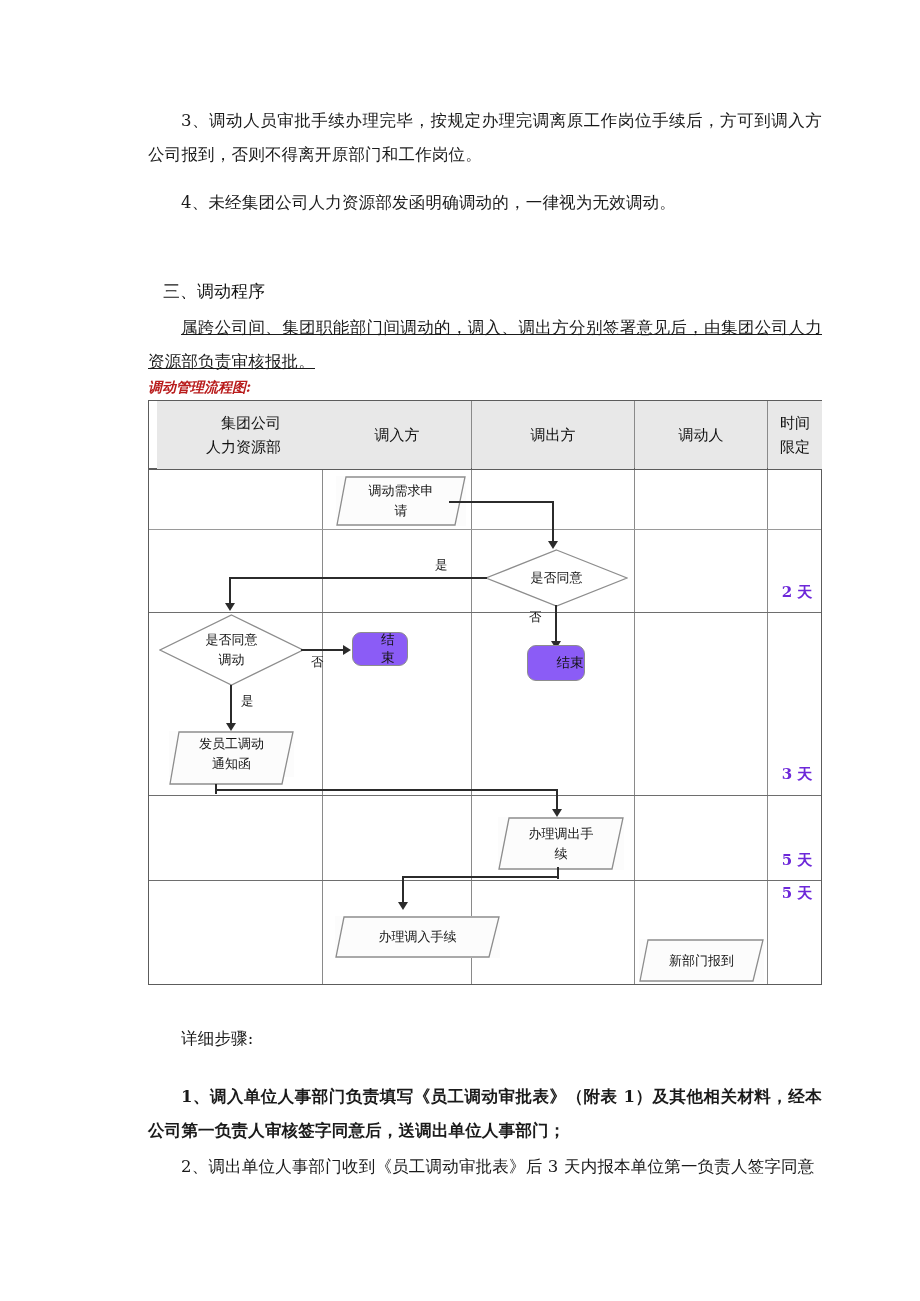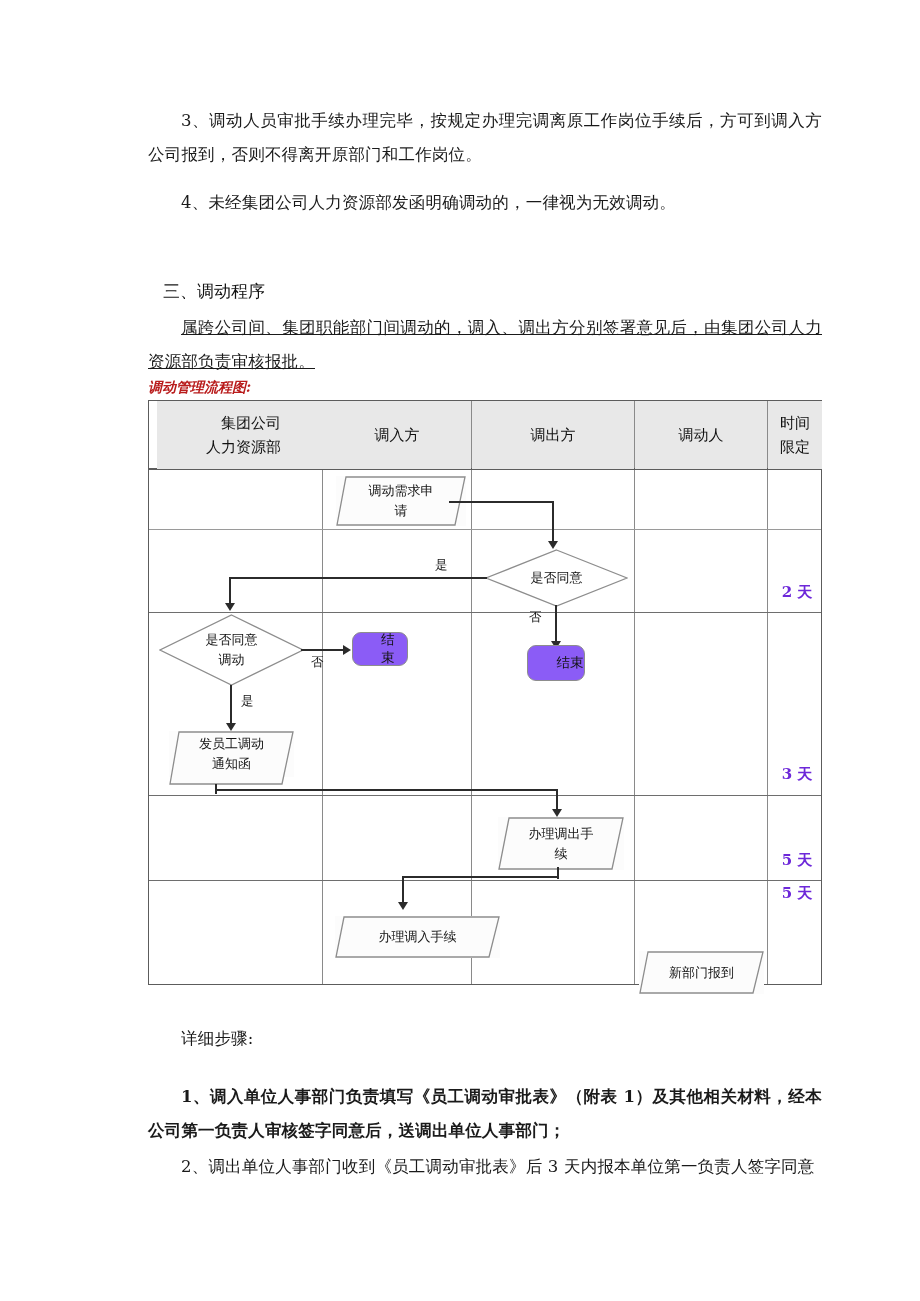--- a/index.html
+++ b/index.html
@@ -296,21 +296,21 @@
     <div class="conn v" style="left:253px; top:475px; height:30px;"></div>
     <div class="arrow-d" style="left:249px; top:501px;"></div>
 
     <div class="shape trap" style="left:186px; top:508px; width:165px; height:42px;margin-top:7px;">
       <svg width="165" height="42" viewBox="0 0 165 42">
         <polygon points="9,1 164,1 154,41 1,41" fill="#fcfcfc" stroke="#8d8d8d" stroke-width="1.3"></polygon>
       </svg>
       <div class="lbl">办理调入手续</div>
     </div>
 
-    <div class="shape trap" style="left:490px; top:538px; width:125px; height:43px;margin-top:12px;">
+    <div class="shape trap" style="left:490px; top:538px; width:125px; height:43px;">
       <svg width="125" height="43" viewBox="0 0 125 43">
         <polygon points="9,1 124,1 114,42 1,42" fill="#fcfcfc" stroke="#8d8d8d" stroke-width="1.3"></polygon>
       </svg>
       <div class="lbl">新部门报到</div>
     </div>
 
   </div>
 
   <div class="para indent" style="left:148px; top:1022px; width:674px;">详细步骤:</div>
 

